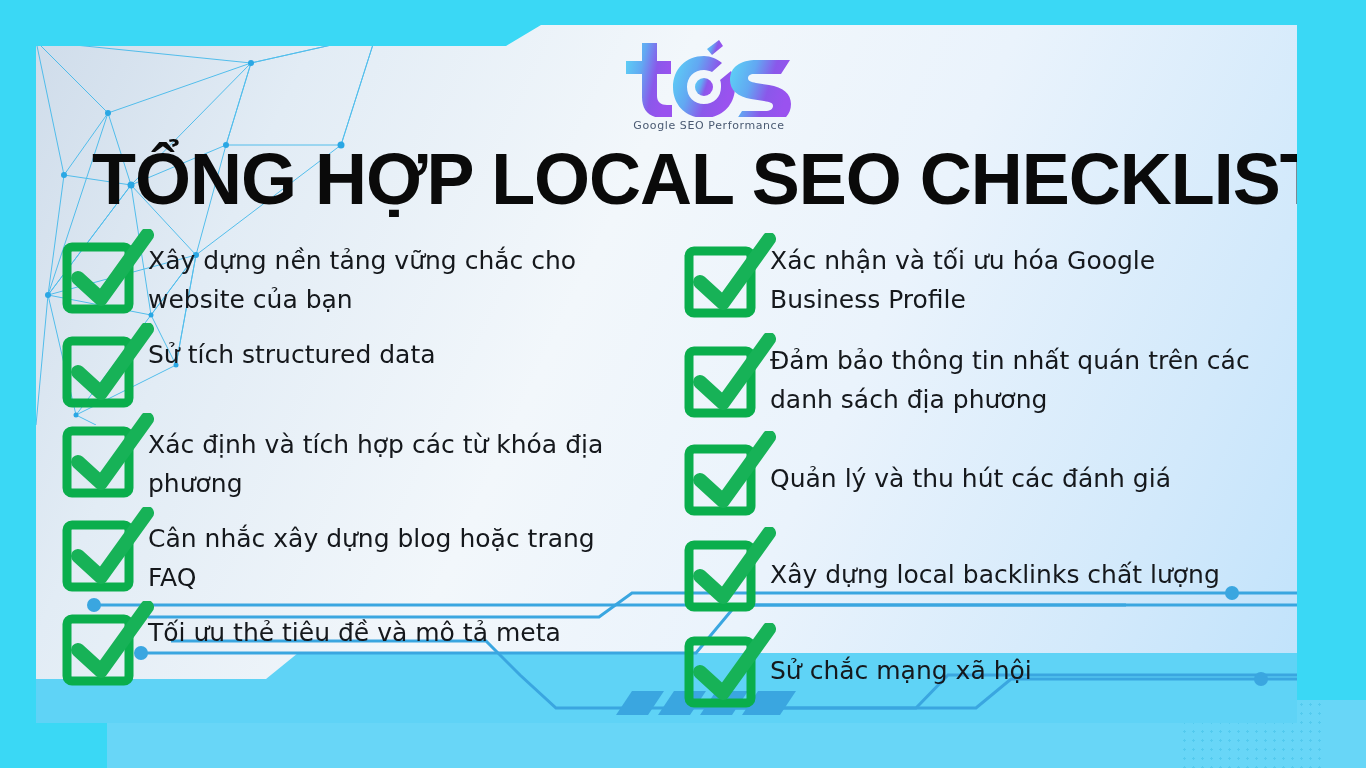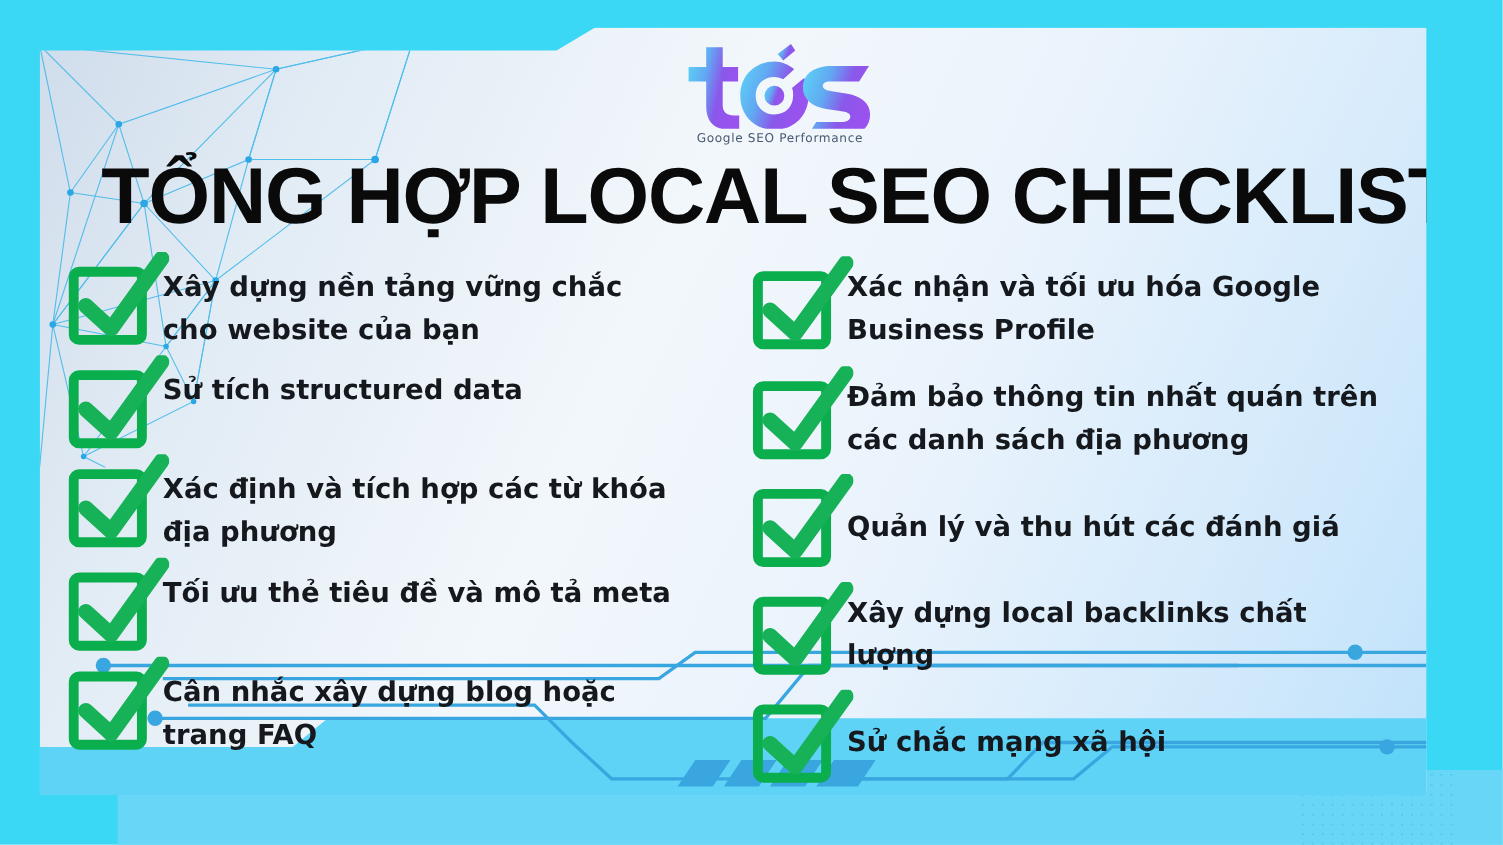--- a/index.html
+++ b/index.html
@@ -102,21 +102,20 @@
     white-space: nowrap;
   }
 
   
   .columns {
     position: absolute;
     left: 0;
     top: 212px;
     width: 1283px;
     display: flex;
-    font-weight: bold;
   }
   .col {
     width: 630px;
     position: relative;
   }
   .col-left  { padding-left: 26px; }
   .col-right { padding-left: 648px; margin-left: -630px; width: 1261px; }
 
   .item {
     display: flex;
@@ -277,31 +276,31 @@
           <span class="item-text">Xác định và tích hợp các từ khóa địa phương</span>
         </div>
 
         <div class="item">
           <span class="cbox">
             <svg width="92" height="90" viewBox="0 0 92 90">
               <rect x="5" y="18" width="62" height="62" rx="5" fill="none" stroke="#0aae4c" stroke-width="9"></rect>
               <path d="M16 49 L39 70 L85 6" fill="none" stroke="#17b257" stroke-width="14" stroke-linecap="round" stroke-linejoin="round"></path>
             </svg>
           </span>
+          <span class="item-text">Cân nhắc xây dựng blog hoặc trang FAQ</span>
+        </div>
+
+        <div class="item">
+          <span class="cbox">
+            <svg width="92" height="90" viewBox="0 0 92 90">
+              <rect x="5" y="18" width="62" height="62" rx="5" fill="none" stroke="#0aae4c" stroke-width="9"></rect>
+              <path d="M16 49 L39 70 L85 6" fill="none" stroke="#17b257" stroke-width="14" stroke-linecap="round" stroke-linejoin="round"></path>
+            </svg>
+          </span>
           <span class="item-text">Tối ưu thẻ tiêu đề và mô tả meta</span>
-        </div>
-
-        <div class="item">
-          <span class="cbox">
-            <svg width="92" height="90" viewBox="0 0 92 90">
-              <rect x="5" y="18" width="62" height="62" rx="5" fill="none" stroke="#0aae4c" stroke-width="9"></rect>
-              <path d="M16 49 L39 70 L85 6" fill="none" stroke="#17b257" stroke-width="14" stroke-linecap="round" stroke-linejoin="round"></path>
-            </svg>
-          </span>
-          <span class="item-text">Cân nhắc xây dựng blog hoặc trang FAQ</span>
         </div>
 
       </div>
 
       <div class="col col-right">
 
         <div class="item">
           <span class="cbox">
             <svg width="92" height="90" viewBox="0 0 92 90">
               <rect x="5" y="18" width="62" height="62" rx="5" fill="none" stroke="#0aae4c" stroke-width="9"></rect>

